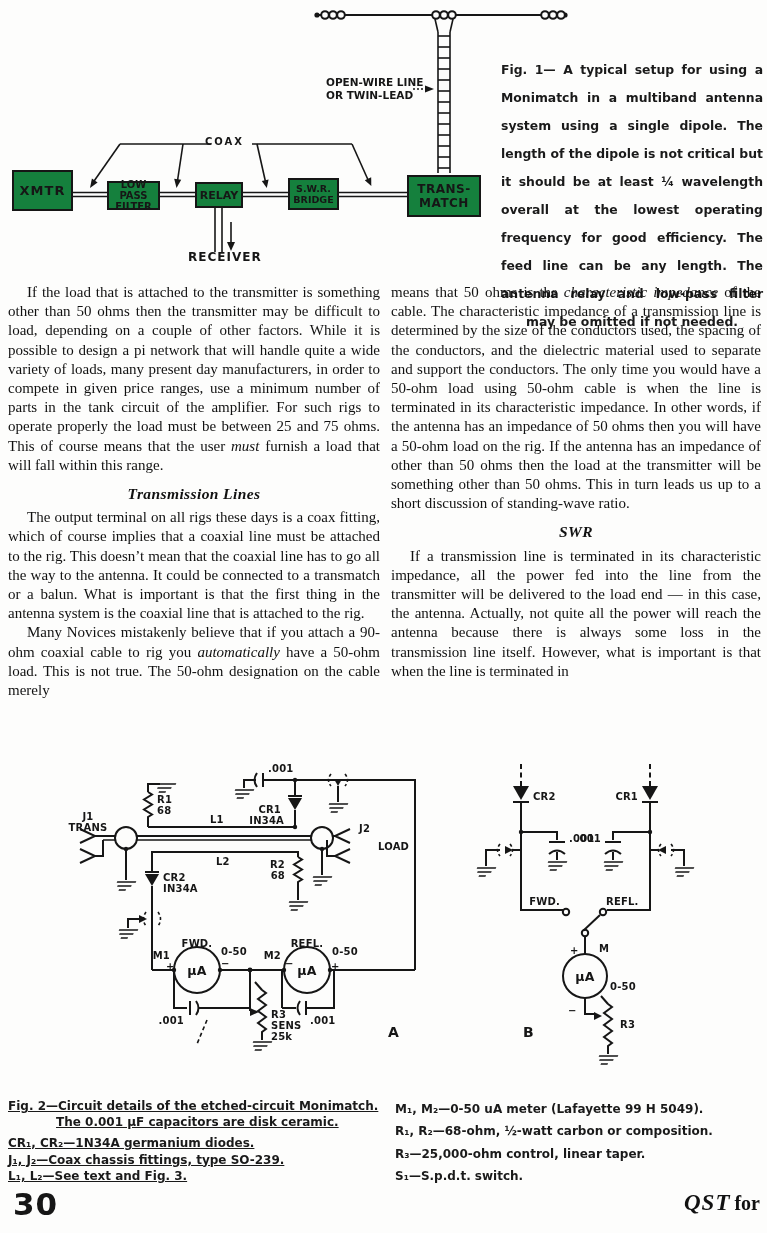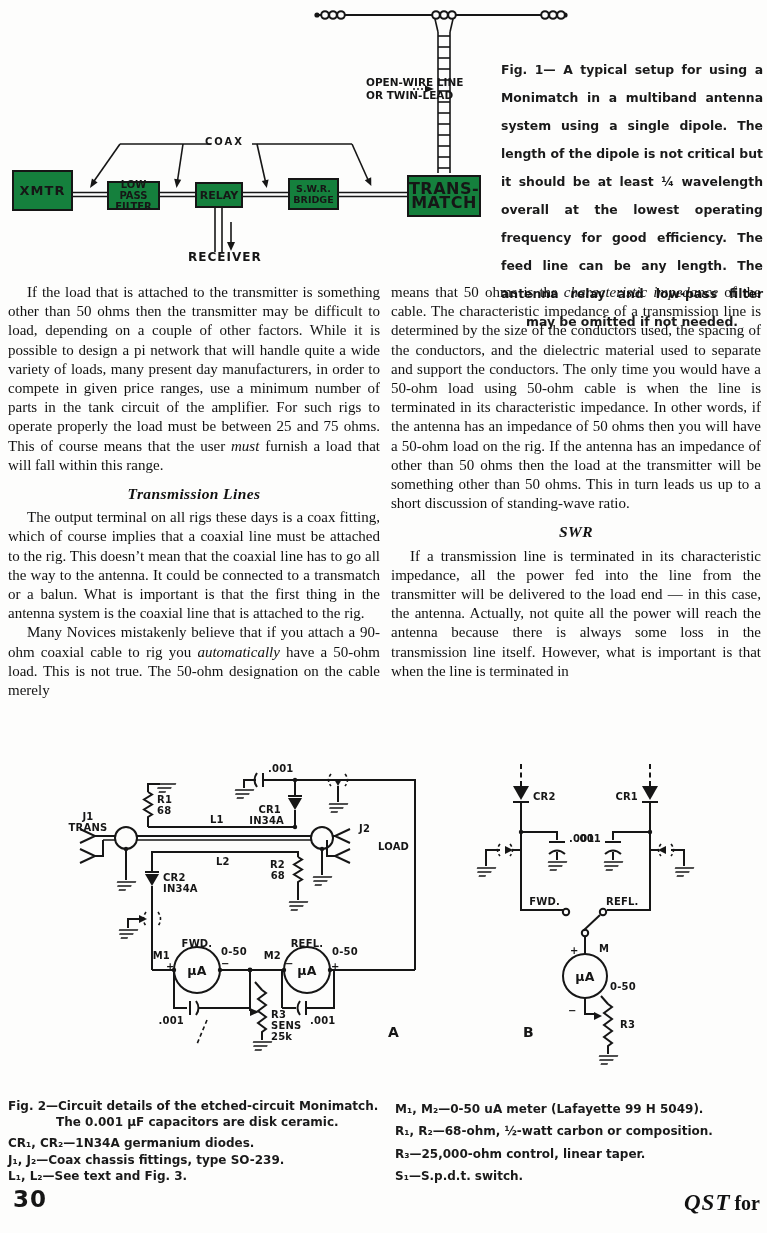--- a/index.html
+++ b/index.html
@@ -28,25 +28,25 @@
   .col-left{left:8px;width:372px;}
   .col-right{left:391px;width:370px;}
   .para{margin:0;text-indent:19px;}
   .para.noind{text-indent:0;font-family:Liberation Serif, serif;}
   .sechead{margin:9px 0 5px 0;text-align:center;text-align-last:center;font-weight:700;
            font-style:italic;font-size:15.5px;letter-spacing:.4px;}
   
   .f2cap{position:absolute;font-family:"DejaVu Sans","Liberation Sans",sans-serif;
          font-weight:700;color:#1a1a1a;font-size:12px;}
   .f2cap .ln2{padding-left:48px;}
-  .f2cap-left{left:8px;top:1098px;width:375px;line-height:16px;}
+  .f2cap-left{left:8px;top:1098px;width:375px;line-height:16px;text-decoration:underline;}
   .f2cap-left .list{margin-top:5px;line-height:16.5px;}
   .f2cap-right{left:395px;top:1098px;width:368px;line-height:22.4px;}
   .pagenum{position:absolute;left:13px;top:1186px;font-family:"DejaVu Sans","Liberation Sans",sans-serif;
-           font-weight:600;font-size:23px;letter-spacing:1px;color:#161616;}
+           font-weight:600;font-size:31px;letter-spacing:1px;color:#161616;}
   .runfoot{position:absolute;left:560px;top:1190px;width:200px;text-align:right;color:#111;}
   .runfoot .qst{font-style:italic;font-weight:700;font-size:23px;letter-spacing:1px;}
   .runfoot .for{font-weight:700;font-size:20px;}
 </style>
 </head>
 <body>
 
 <div class="page">
 
   <svg width="767" height="278" viewBox="0 0 767 278" aria-hidden="true">
@@ -125,27 +125,27 @@
     <div>LOW PASS</div>
     <div>FILTER</div>
   </div>
   <div class="f1box" style="left:195px;top:182px;width:44px;height:22px;font-size:11px;">
     <div>RELAY</div>
   </div>
   <div class="f1box" style="left:288px;top:178px;width:47px;height:28px;font-size:9.5px;line-height:11.5px;">
     <div>S.W.R.</div>
     <div>BRIDGE</div>
   </div>
-  <div class="f1box" style="left:407px;top:175px;width:70px;height:38px;font-size:16px;line-height:14.5px;letter-spacing:.5px;">
+  <div class="f1box" style="left:407px;top:175px;width:70px;height:38px;font-size:12px;line-height:14.5px;letter-spacing:.5px;">
     <div>TRANS-</div>
     <div>MATCH</div>
   </div>
 
   <div class="dlabel" style="left:205px;top:136px;font-size:10px;letter-spacing:2px;">COAX</div>
-  <div class="dlabel" style="left:326px;top:76px;font-size:10.5px;line-height:13px;margin-left:40px;">
+  <div class="dlabel" style="left:326px;top:76px;font-size:10.5px;line-height:13px;">
     <div>OPEN-WIRE LINE</div>
     <div>OR TWIN-LEAD</div>
   </div>
   <div class="dlabel" style="left:188px;top:250px;font-size:12px;letter-spacing:1px;">RECEIVER</div>
 
   <div class="f1caption">Fig. 1— A typical setup for using a Monimatch in a multiband antenna system using a single dipole. The length of the dipole is not critical but it should be at least ¼ wavelength overall at the lowest operating frequency for good efficiency. The feed line can be any length. The antenna relay and low-pass filter may be omitted if not needed.</div>
 
   <div class="col col-left">
     <p class="para"><span>If the load that is attached to the transmitter is something other than 50 ohms then the transmitter may be difficult to load, depending on a couple of other factors. While it is possible to design a pi network that will handle quite a wide variety of loads, many present day manufacturers, in order to compete in given price ranges, use a minimum number of parts in the tank circuit of the amplifier. For such rigs to operate properly the load must be between 25 and 75 ohms. This of course means that the user </span><i>must</i><span> furnish a load that will fall within this range.</span></p>
     <h3 class="sechead">Transmission Lines</h3>

